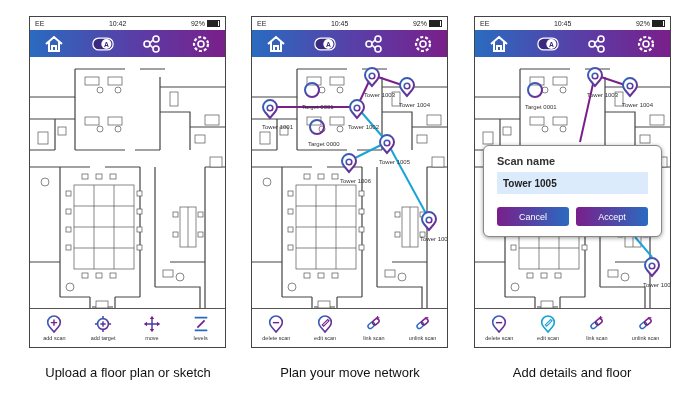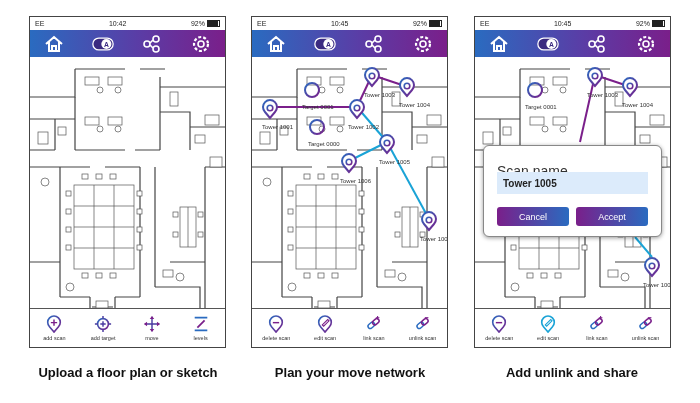--- a/index.html
+++ b/index.html
@@ -10,23 +10,23 @@
   .battery{display:inline-block;width:11px;height:5px;border:1px solid #222;position:relative;}
   .battery::after{content:"";position:absolute;left:0;top:0;bottom:0;width:90%;background:#222;}
   .topbar{height:27px;background:linear-gradient(90deg,#2a6bc0 0%,#5a3da6 55%,#7a1f8a 100%);display:flex;align-items:center;justify-content:space-around;}
   .topbar .tb{width:22px;height:22px;display:flex;align-items:center;justify-content:center;}
   .map{position:absolute;top:40px;left:0;right:0;height:252px;background:#fff;}
   .map svg{width:100%;height:100%;display:block;}
   .toolbar{position:absolute;bottom:0;left:0;right:0;height:38px;border-top:1px solid #555;display:flex;justify-content:space-around;align-items:center;background:#fff;}
   .tool{display:flex;flex-direction:column;align-items:center;width:45px;}
   .tool svg{width:18px;height:18px;}
   .tool span{font-size:5.5px;color:#333;margin-top:2px;}
-  .caption{position:absolute;top:365px;font-size:13px;font-weight:bold;color:#111;text-align:center;width:240px;}
+  .caption{position:absolute;top:365px;font-size:13px;font-weight:normal;color:#111;text-align:center;width:240px;}
   .dialog{position:absolute;left:8px;right:8px;top:128px;height:90px;background:#fff;border:1px solid #888;border-radius:6px;box-shadow:0 1px 4px rgba(0,0,0,.4);}
-  .dialog .lbl{font-size:14px;color:#333;position:absolute;left:13px;top:17px;}
+  .dialog .lbl{font-size:11px;color:#333;position:absolute;left:13px;top:9px;font-weight:bold;}
   .dialog .inp{position:absolute;left:13px;right:13px;top:26px;height:22px;background:#dcebfb;border:none;font-size:10px;font-weight:bold;color:#222;padding:0 6px;box-sizing:border-box;font-family:"Liberation Sans",sans-serif;}
   .dialog .btn{position:absolute;top:61px;width:72px;height:19px;border-radius:3px;background:linear-gradient(90deg,#7a1f8a,#2a6bc0);color:#fff;font-size:9px;display:flex;align-items:center;justify-content:center;}
 </style>
 </head>
 <body>
 
 <svg width="0" height="0" style="position:absolute">
   <defs>
     <linearGradient id="pinGrad" x1="0" y1="0" x2="1" y2="1">
       <stop offset="0" stop-color="#2a6bc0"></stop>
@@ -400,13 +400,13 @@
           <rect x="8" y="5" width="8" height="5" rx="2.5" transform="rotate(-40 12 7.5)" fill="none" stroke="#7a1f8a" stroke-width="1.6"></rect>
           <path d="M12 3 H16" stroke="#7a1f8a" stroke-width="1.2"></path>
         </svg>
       <span>unlink scan</span>
     </div>
   </div>
 </div>
 
 <div class="caption" style="left:8px;">Upload a floor plan or sketch</div>
 <div class="caption" style="left:230px;">Plan your move network</div>
-<div class="caption" style="left:452px;">Add unlink and share</div>
+<div class="caption" style="left:452px;">Add details and floor</div>
 
 </body></html>

